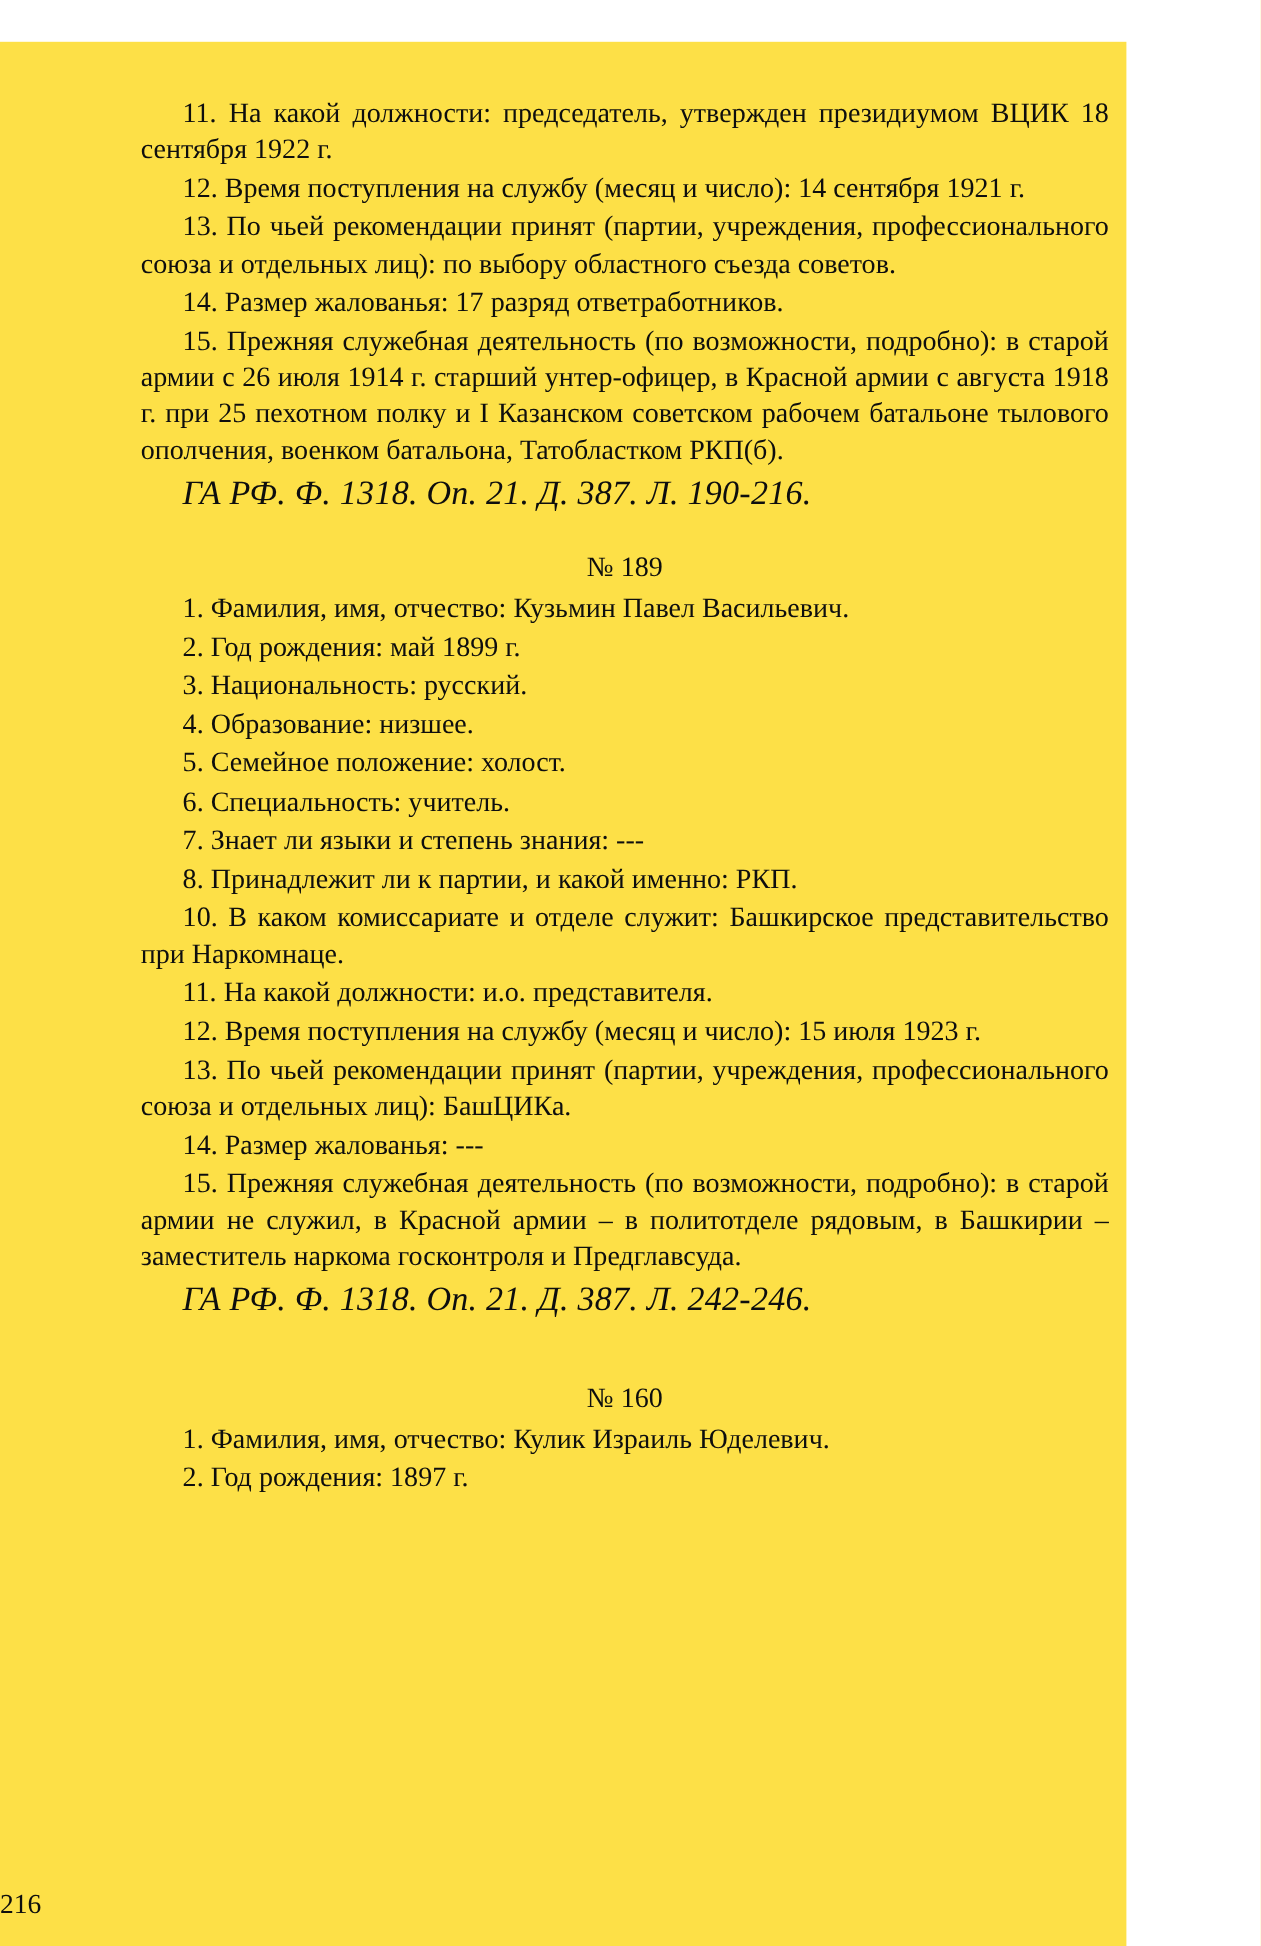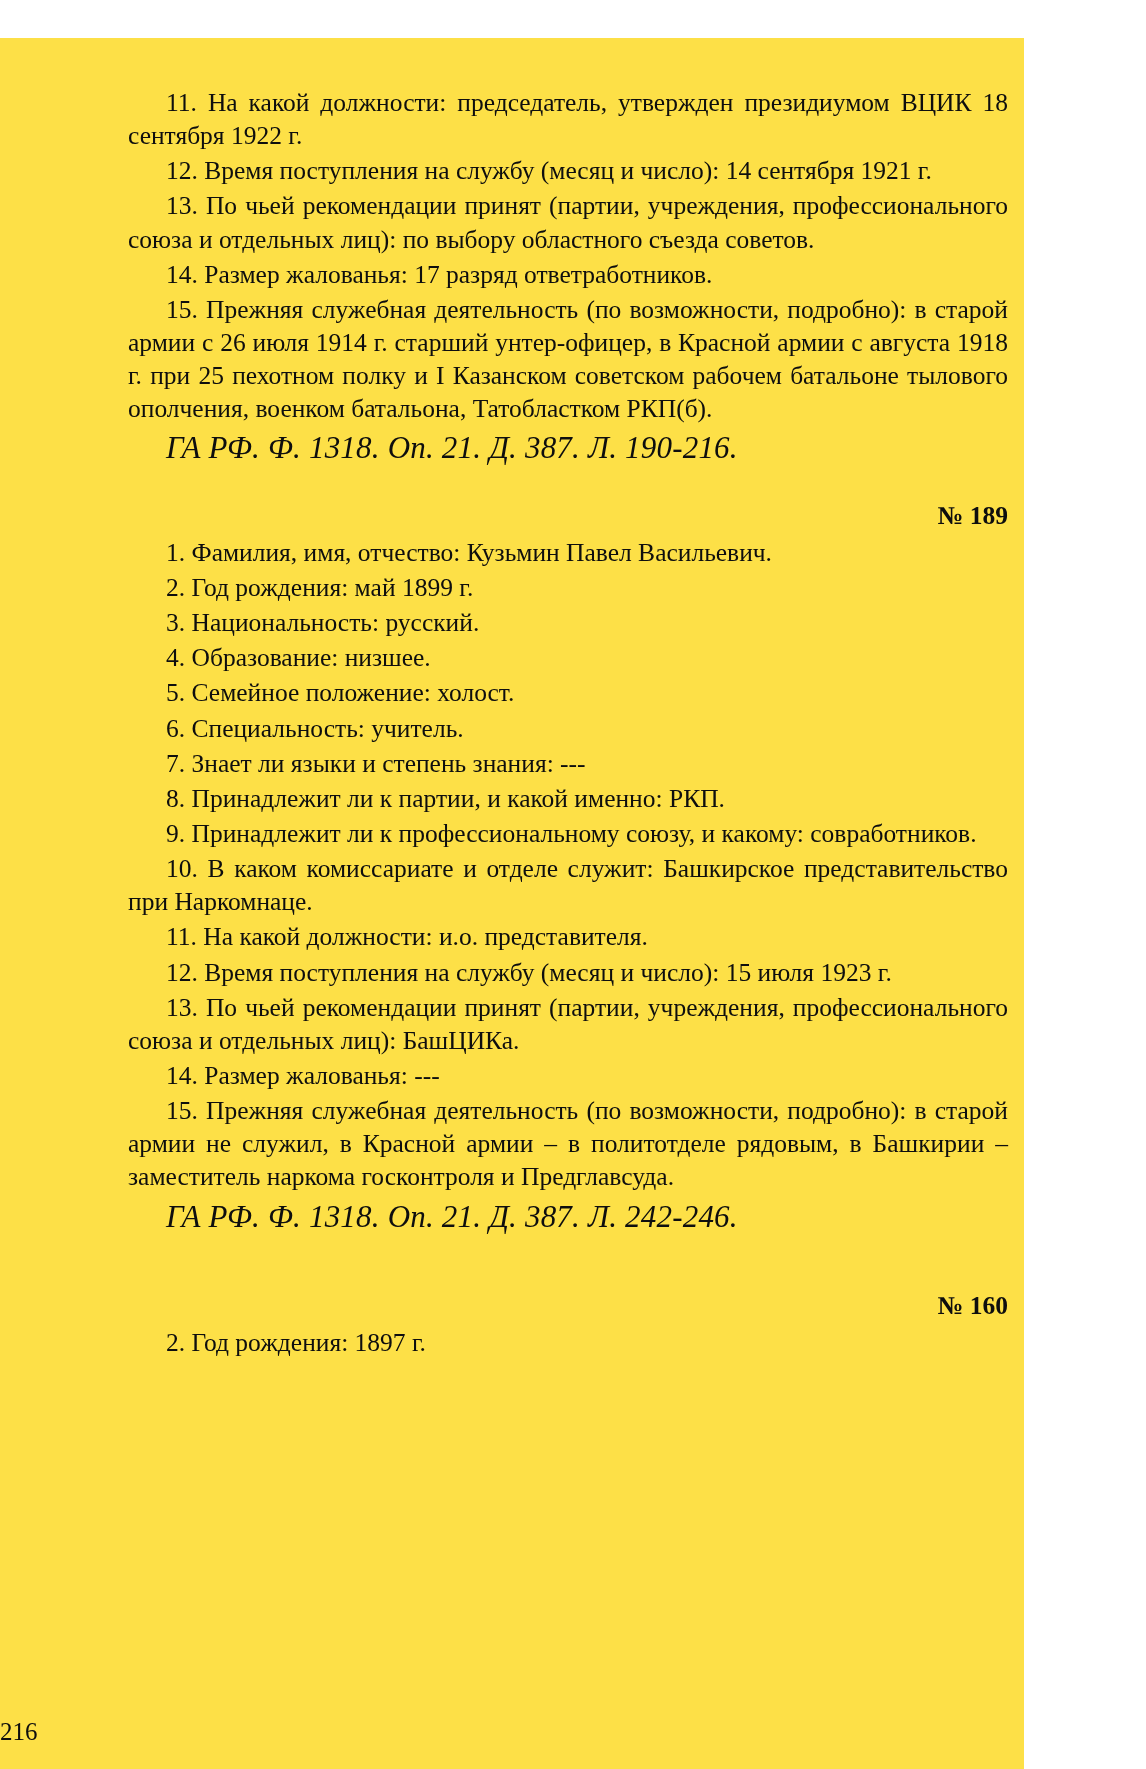--- a/index.html
+++ b/index.html
@@ -36,22 +36,22 @@
   .src {
     font-style: italic;
     font-size: 31px;
     text-indent: 38px;
     margin-top: 3px;
     margin-bottom: 0;
     text-align: left;
     letter-spacing: 0.2px;
   }
   .docnum {
-    text-align: right;
-    font-weight: bold;
+    text-align: center;
+    font-weight: normal;
     font-size: 25.5px;
     margin: 30px 0 4px 0;
     text-indent: 0;
   }
   .docnum.second {
     margin-top: 52px;
   }
   .fio {
     font-weight: normal;
     font-size: 25.5px;
@@ -84,28 +84,28 @@
     <p class="docnum">№ 189</p>
     <p class="fio">1. Фамилия, имя, отчество: Кузьмин Павел Васильевич.</p>
 
     <p class="indent">2. Год рождения: май 1899 г.</p>
     <p class="indent">3. Национальность: русский.</p>
     <p class="indent">4. Образование: низшее.</p>
     <p class="indent">5. Семейное положение: холост.</p>
     <p class="indent">6. Специальность: учитель.</p>
     <p class="indent">7. Знает ли языки и степень знания: ---</p>
     <p class="indent">8. Принадлежит ли к партии, и какой именно: РКП.</p>
-    <p class="indent">9. Принадлежит ли к профессиональному союзу, и какому: совработников.</p>
     <p class="indent">10. В каком комиссариате и отделе служит: Башкирское представительство при Наркомнаце.</p>
     <p class="indent">11. На какой должности: и.о. представителя.</p>
     <p class="indent">12. Время поступления на службу (месяц и число): 15 июля 1923 г.</p>
     <p class="indent">13. По чьей рекомендации принят (партии, учреждения, профессионального союза и отдельных лиц): БашЦИКа.</p>
     <p class="indent">14. Размер жалованья: ---</p>
     <p class="indent">15. Прежняя служебная деятельность (по возможности, подробно): в старой армии не служил, в Красной армии – в политотделе рядовым, в Башкирии – заместитель наркома госконтроля и Предглавсуда.</p>
     <p class="src">ГА РФ. Ф. 1318. Оп. 21. Д. 387. Л. 242-246.</p>
 
     <p class="docnum second">№ 160</p>
+    <p class="fio">1. Фамилия, имя, отчество: Кулик Израиль Юделевич.</p>
     <p class="indent">2. Год рождения: 1897 г.</p>
 
   </div>
 
   <div class="folio">216</div>
 </div>
 
 </body></html>

